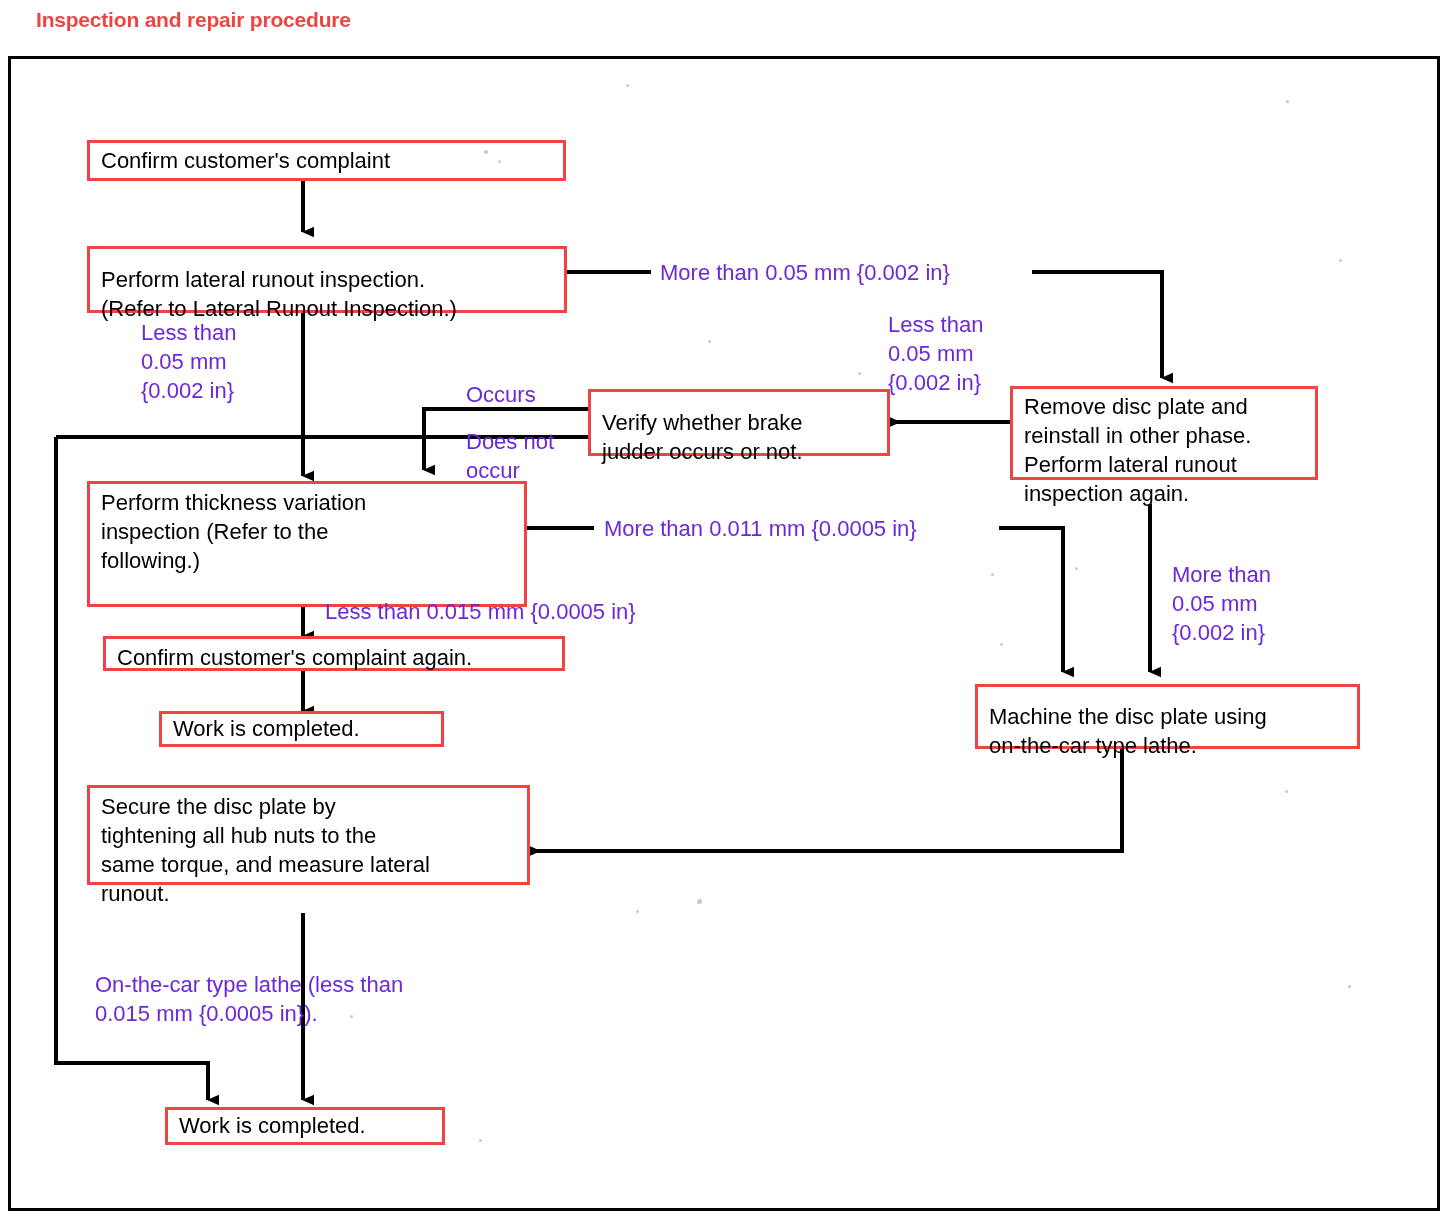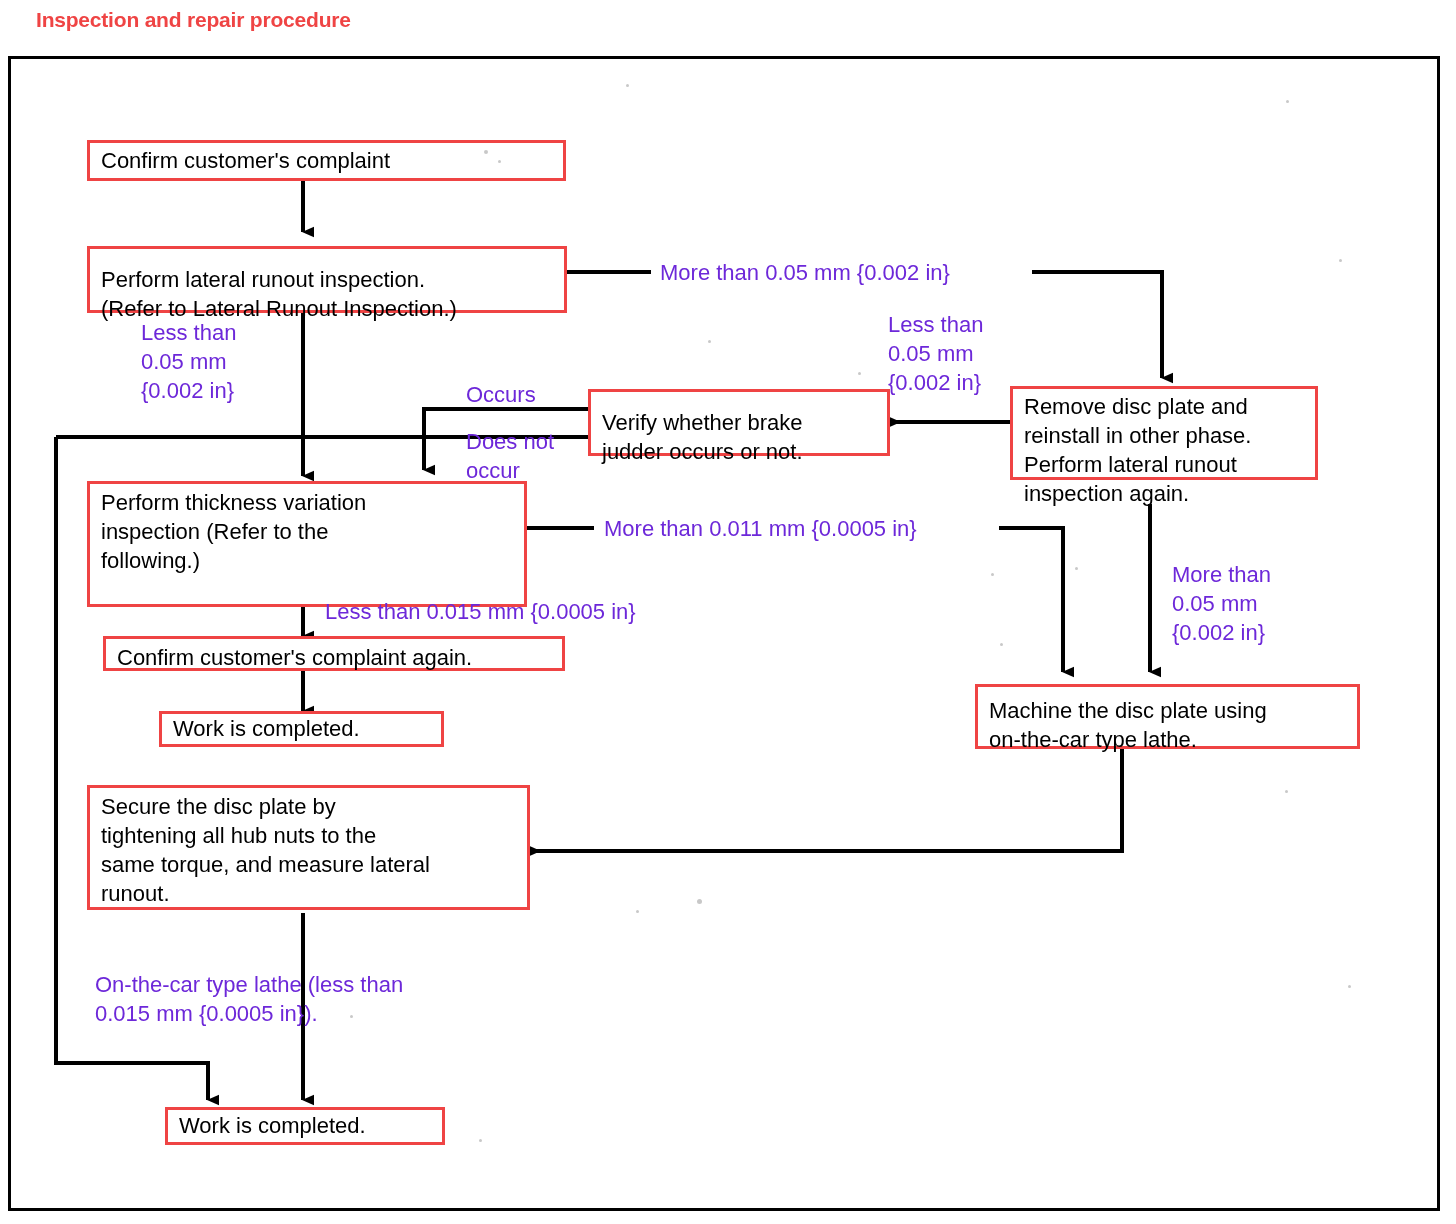--- a/index.html
+++ b/index.html
@@ -131,24 +131,24 @@
 inspection again.</div>
 
 <div class="node-box" style="left:87px; top:481px; width:440px; height:126px; padding-top:4px;">Perform thickness variation
 inspection (Refer to the
 following.)</div>
 
 <div class="node-box" style="left:87px; top:636px; width:462px; height:35px; padding-top:4px;margin-left:16px;">Confirm customer's complaint again.</div>
 
 <div class="node-box" style="left:159px; top:711px; width:285px; height:36px; padding-top:0px;">Work is completed.</div>
 
-<div class="node-box" style="left:975px; top:684px; width:385px; height:65px; padding-top:9px;">Machine the disc plate using
+<div class="node-box" style="left:975px; top:684px; width:385px; height:65px; padding-top:15px;">Machine the disc plate using
 on-the-car type lathe.</div>
 
-<div class="node-box" style="left:87px; top:785px; width:443px; height:125px; padding-top:4px;">Secure the disc plate by
+<div class="node-box" style="left:87px; top:785px; width:443px; height:100px; padding-top:4px;">Secure the disc plate by
 tightening all hub nuts to the
 same torque, and measure lateral
 runout.</div>
 
 <div class="node-box" style="left:165px; top:1107px; width:280px; height:38px; padding-top:1px;">Work is completed.</div>
 
 <div class="edge-label" style="left:660px; top:258px;">More than 0.05 mm {0.002 in}</div>
 
 <div class="edge-label" style="left:141px; top:318px;">Less than
 0.05 mm

